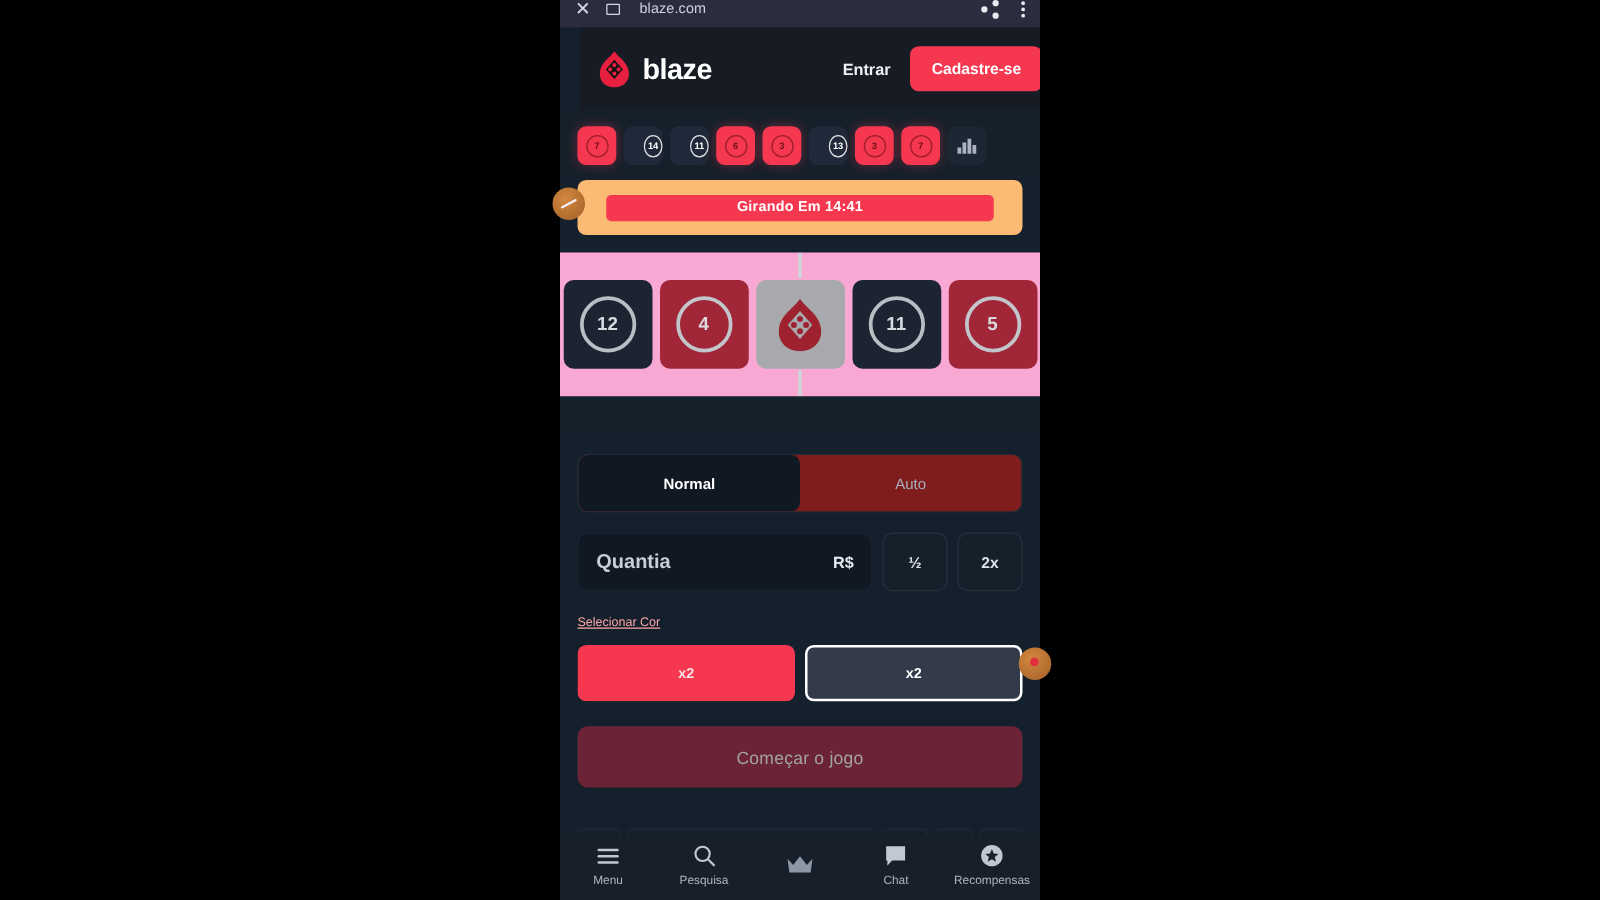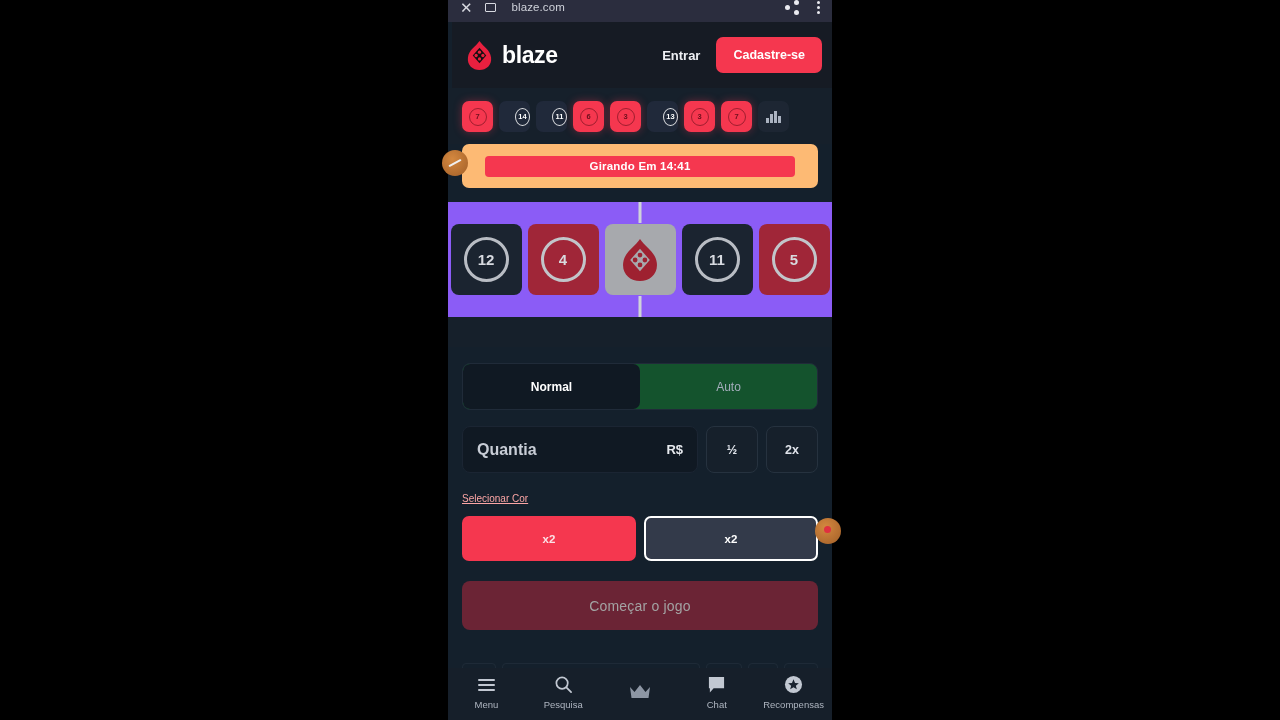--- a/index.html
+++ b/index.html
@@ -33,21 +33,21 @@
   .bb-share { position: relative; width: 13px; height: 13px; }
   .bb-share i { position: absolute; width: 5px; height: 5px; border-radius: 50%; background: #e9eaf0; }
   .bb-share i:nth-child(1) { left: 8px; top: -1px; }
   .bb-share i:nth-child(2) { left: -1px; top: 4px; }
   .bb-share i:nth-child(3) { left: 8px; top: 9px; }
   .bb-dots { display: flex; flex-direction: column; gap: 2px; align-items: center; }
   .bb-dots i { width: 3px; height: 3px; border-radius: 50%; background: #e9eaf0; display: block; }
 
   
   .site-header {
-    position: absolute; left: 4px; top: 22px; width: 384px; height: 66px;
+    position: absolute; left: 16px; top: 22px; width: 384px; height: 66px;
     background: #161b24;
     display: flex; align-items: center; padding: 0 14px;
   }
   .logo-wrap { display: flex; align-items: center; gap: 9px; }
   .logo-mark { width: 27px; height: 29px; }
   .logo-text { color: #fff; font-size: 23px; font-weight: 700; letter-spacing: -.4px; }
   .header-actions { margin-left: auto; display: flex; align-items: center; gap: 16px; }
   .btn-entrar { color: #eef0f4; font-size: 13px; font-weight: 600; background: none; border: none; cursor: pointer; }
   .btn-cadastre {
     background: #f5374f; color: #fff; font-size: 12.5px; font-weight: 600;
@@ -85,21 +85,21 @@
     display: flex; align-items: center; justify-content: center;
   }
   .timer-bar {
     width: 310px; height: 21px; background: #f5374f; border-radius: 4px;
     display: flex; align-items: center; justify-content: center;
     color: #fff; font-size: 11.5px; font-weight: 700; letter-spacing: .2px;
   }
 
   .carousel {
     position: relative; margin-top: 14px; height: 115px;
-    background: #8b5cf6; overflow: hidden;
+    background: #f9a8d4; overflow: hidden;
     display: flex; align-items: center; justify-content: center; gap: 6px;
   }
   .c-tile {
     width: 71px; height: 71px; border-radius: 8px; flex: 0 0 auto;
     display: flex; align-items: center; justify-content: center;
   }
   .c-tile.black { background: #1b2430; }
   .c-tile.red { background: #a02638; }
   .c-tile.white { background: #a7a9ad; }
   .c-ring {
@@ -111,21 +111,21 @@
   .c-tile.red .c-ring { border-color: #c2c5ca; color: #d8dade; }
   .pointer-line {
     position: absolute; left: 50%; top: 0; width: 3px; height: 115px;
     transform: translateX(-50%);
     background: linear-gradient(to bottom,#cfd3d9 0 18%,transparent 18% 82%,#cfd3d9 82% 100%);
   }
   .carousel-filler { height: 30px; background: #16202b; }
 
   .mode-tabs {
     margin: 16px 14px 0 14px; height: 47px; border-radius: 8px;
-    border: 1px solid #202b39; background: #14532d;
+    border: 1px solid #202b39; background: #7f1d1d;
     display: flex; overflow: hidden; justify-content: flex-end;
   }
   .mode-tab {
     flex: 1; display: flex; align-items: center; justify-content: center;
     font-size: 12px; color: #a4adbb; cursor: pointer;
   }
   .mode-tab.active { background: #101923; color: #fff; font-weight: 700; border-radius: 7px; }
 
   .amount-row { display: flex; gap: 8px; margin: 16px 14px 0 14px; }
   .amount-field {

